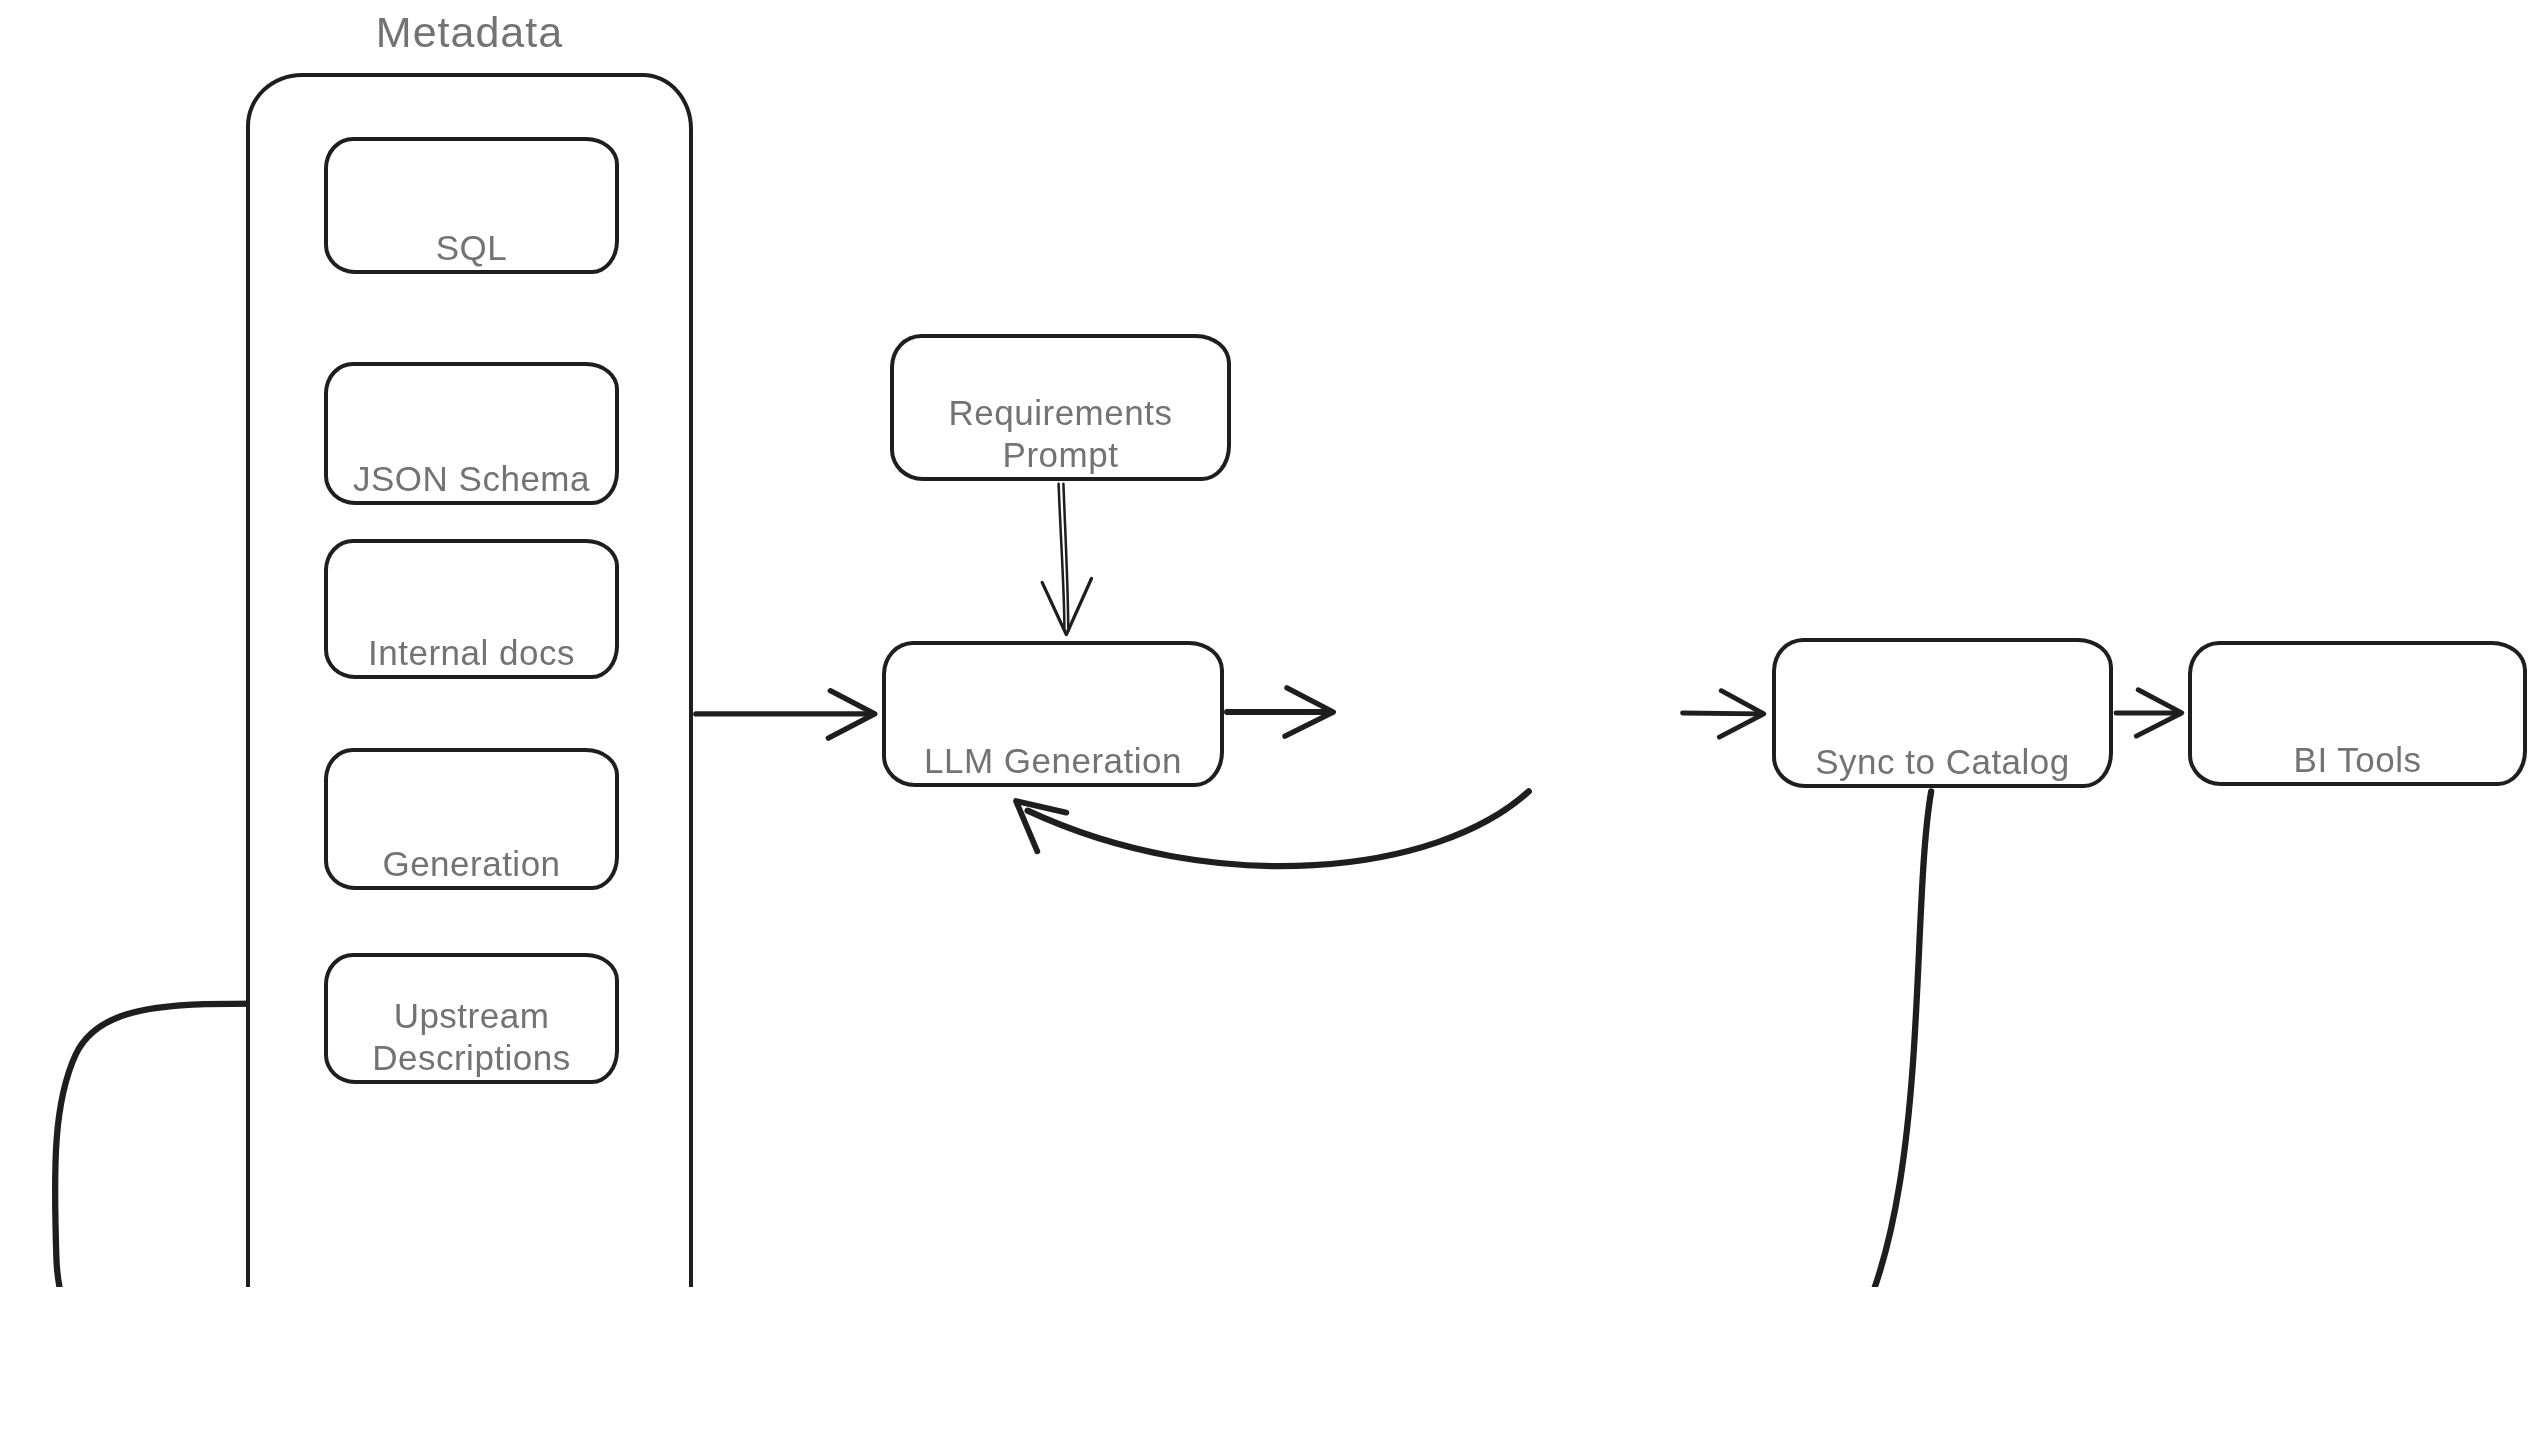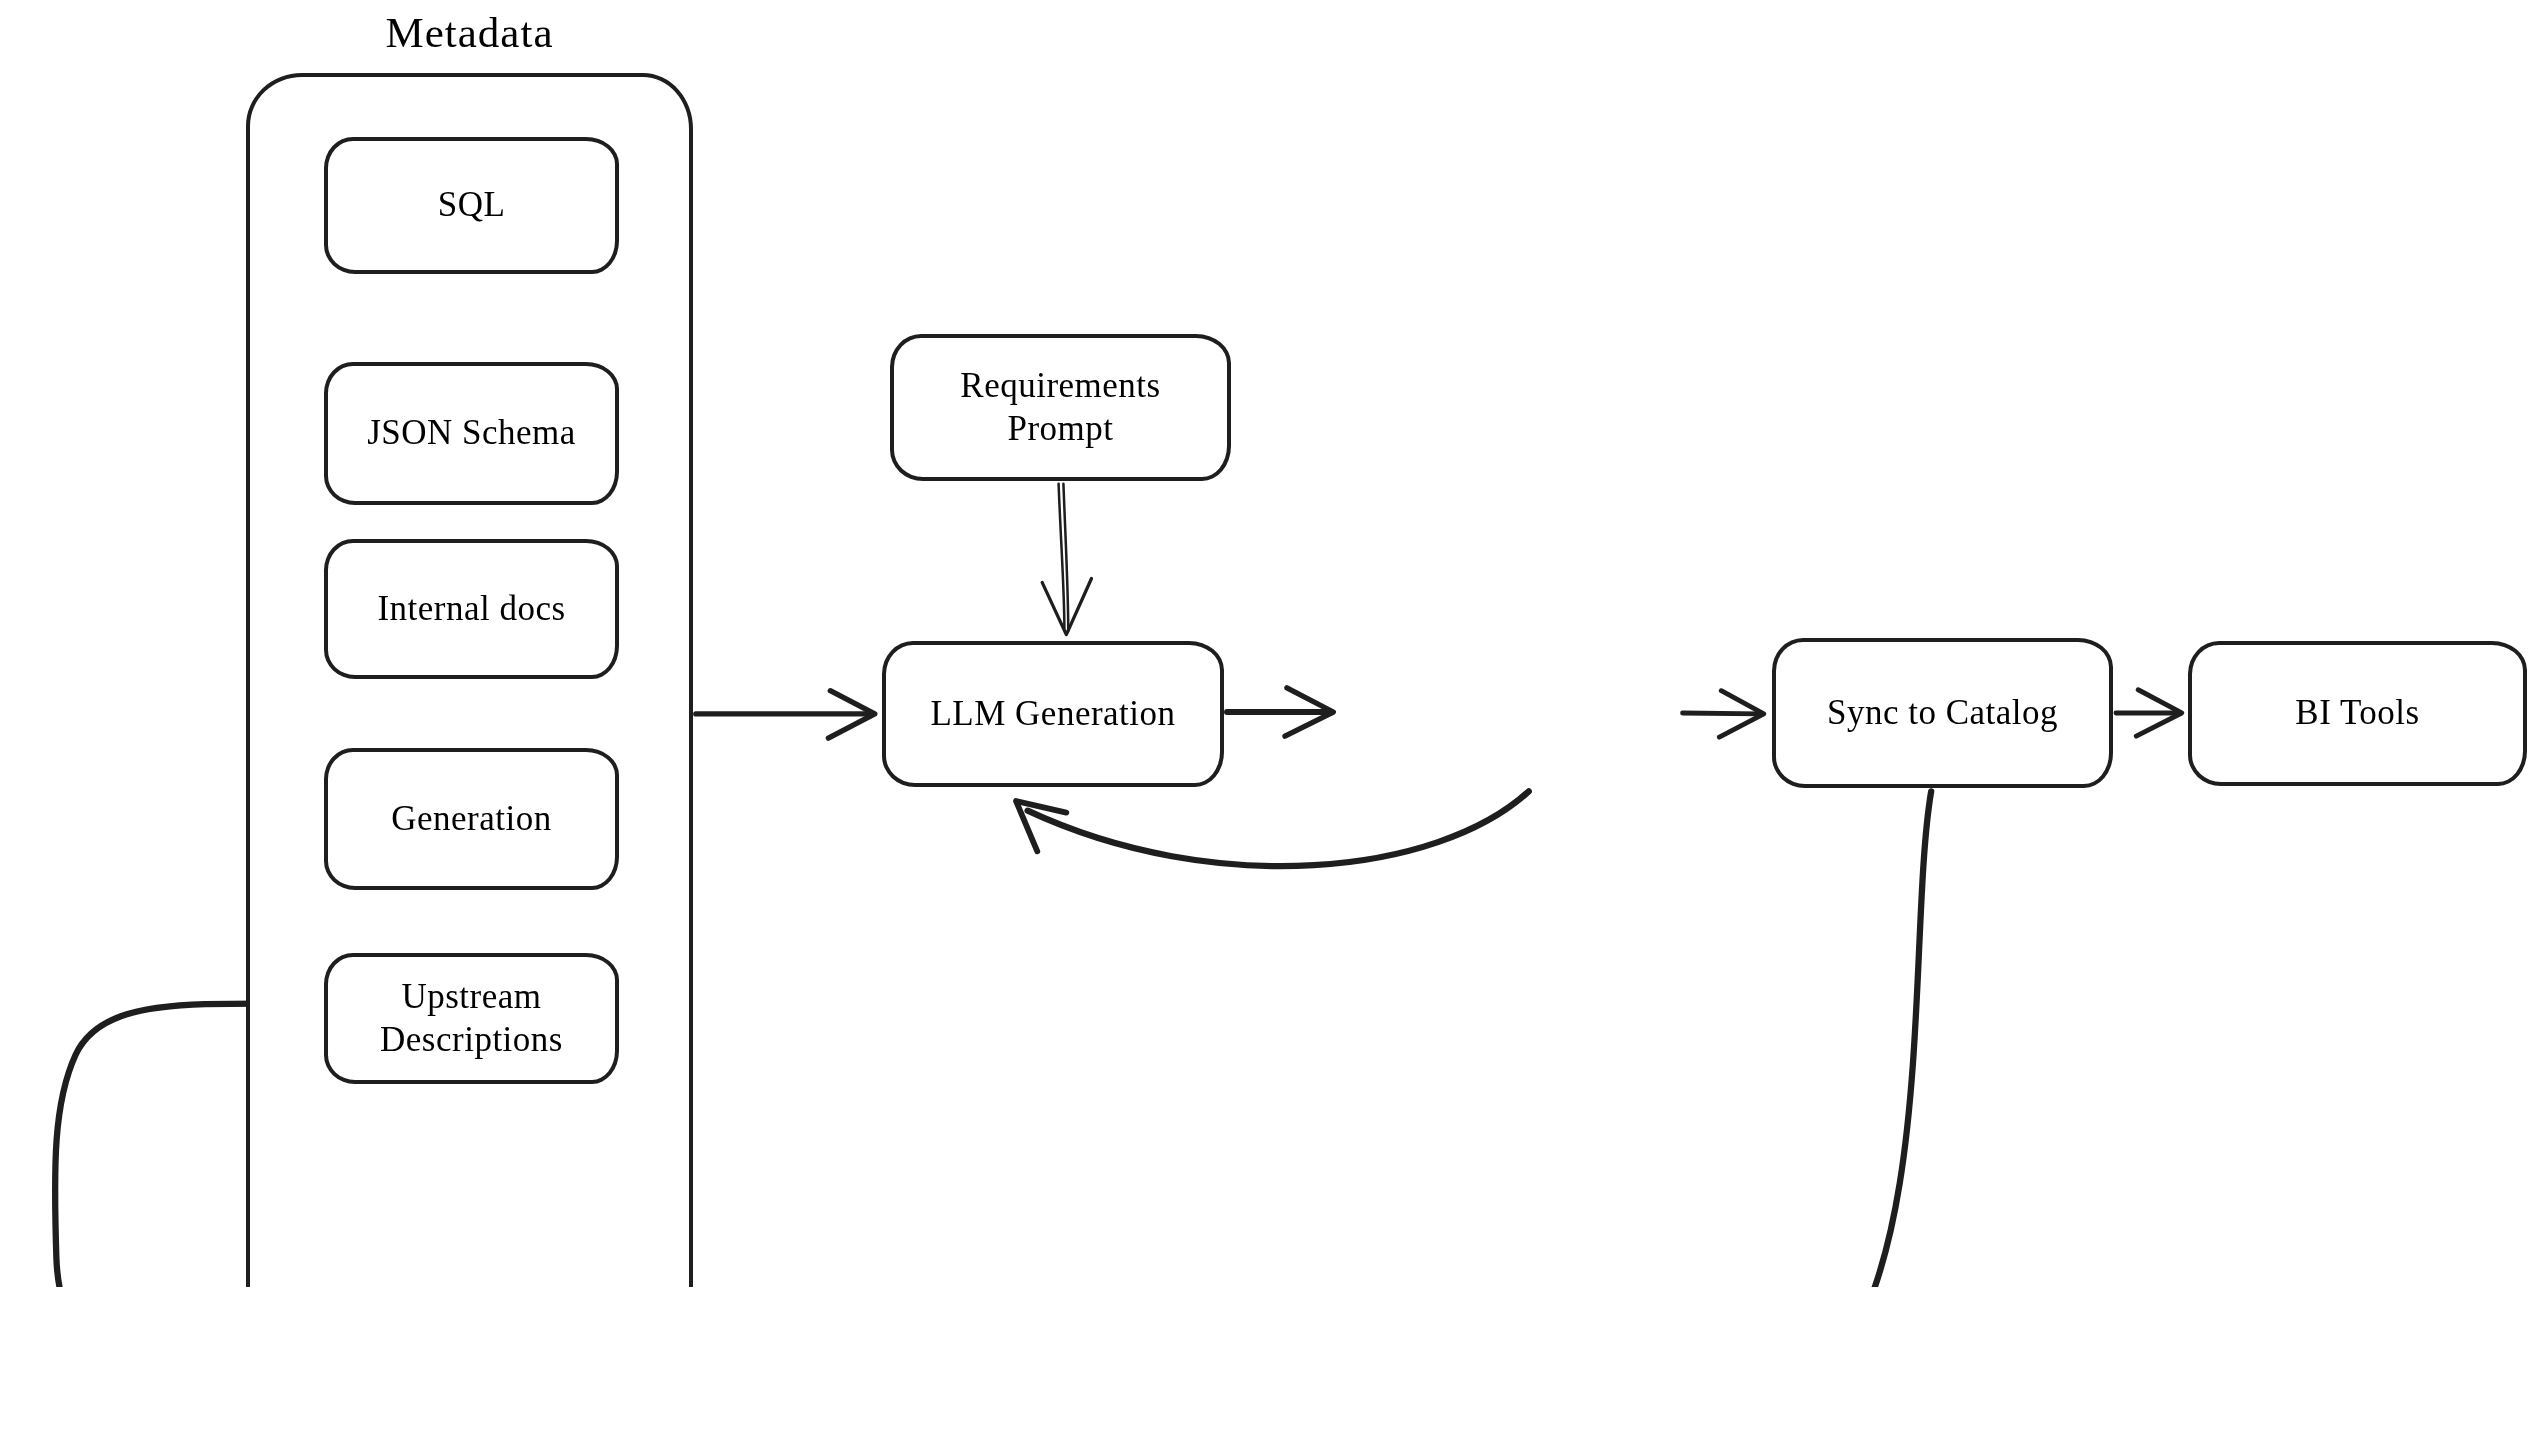--- a/index.html
+++ b/index.html
@@ -1,42 +1,42 @@
 <!DOCTYPE html>
 <html><head>
 <meta charset="utf-8">
 <style>
   html, body { margin: 0; padding: 0; background: #ffffff; }
   .canvas {
     position: relative;
     width: 2538px;
     height: 1287px;
     background: #ffffff;
-    font-family: Liberation Serif, serif;
-    color: #000000;
+    font-family: Liberation Sans, sans-serif;
+    color: #737373;
     overflow: hidden;
   }
   .edges-layer {
     position: absolute;
     left: 0; top: 0;
     width: 2538px; height: 1454px;
   }
   .edges-layer path, .edges-layer polyline {
     fill: none;
     stroke: #1e1e1e;
     stroke-linecap: round;
     stroke-linejoin: round;
   }
   .node {
     position: absolute;
     box-sizing: border-box;
     border: 4.8px solid #1e1e1e;
     background: #ffffff;
     display: flex;
-    align-items: center;
+    align-items: flex-end;
     justify-content: center;
     text-align: center;
   }
   .node .label {
     font-size: 35px;
     line-height: 1.22;
     white-space: pre-line;
     letter-spacing: 0.5px;
     padding: 0 9.7px;
   }

